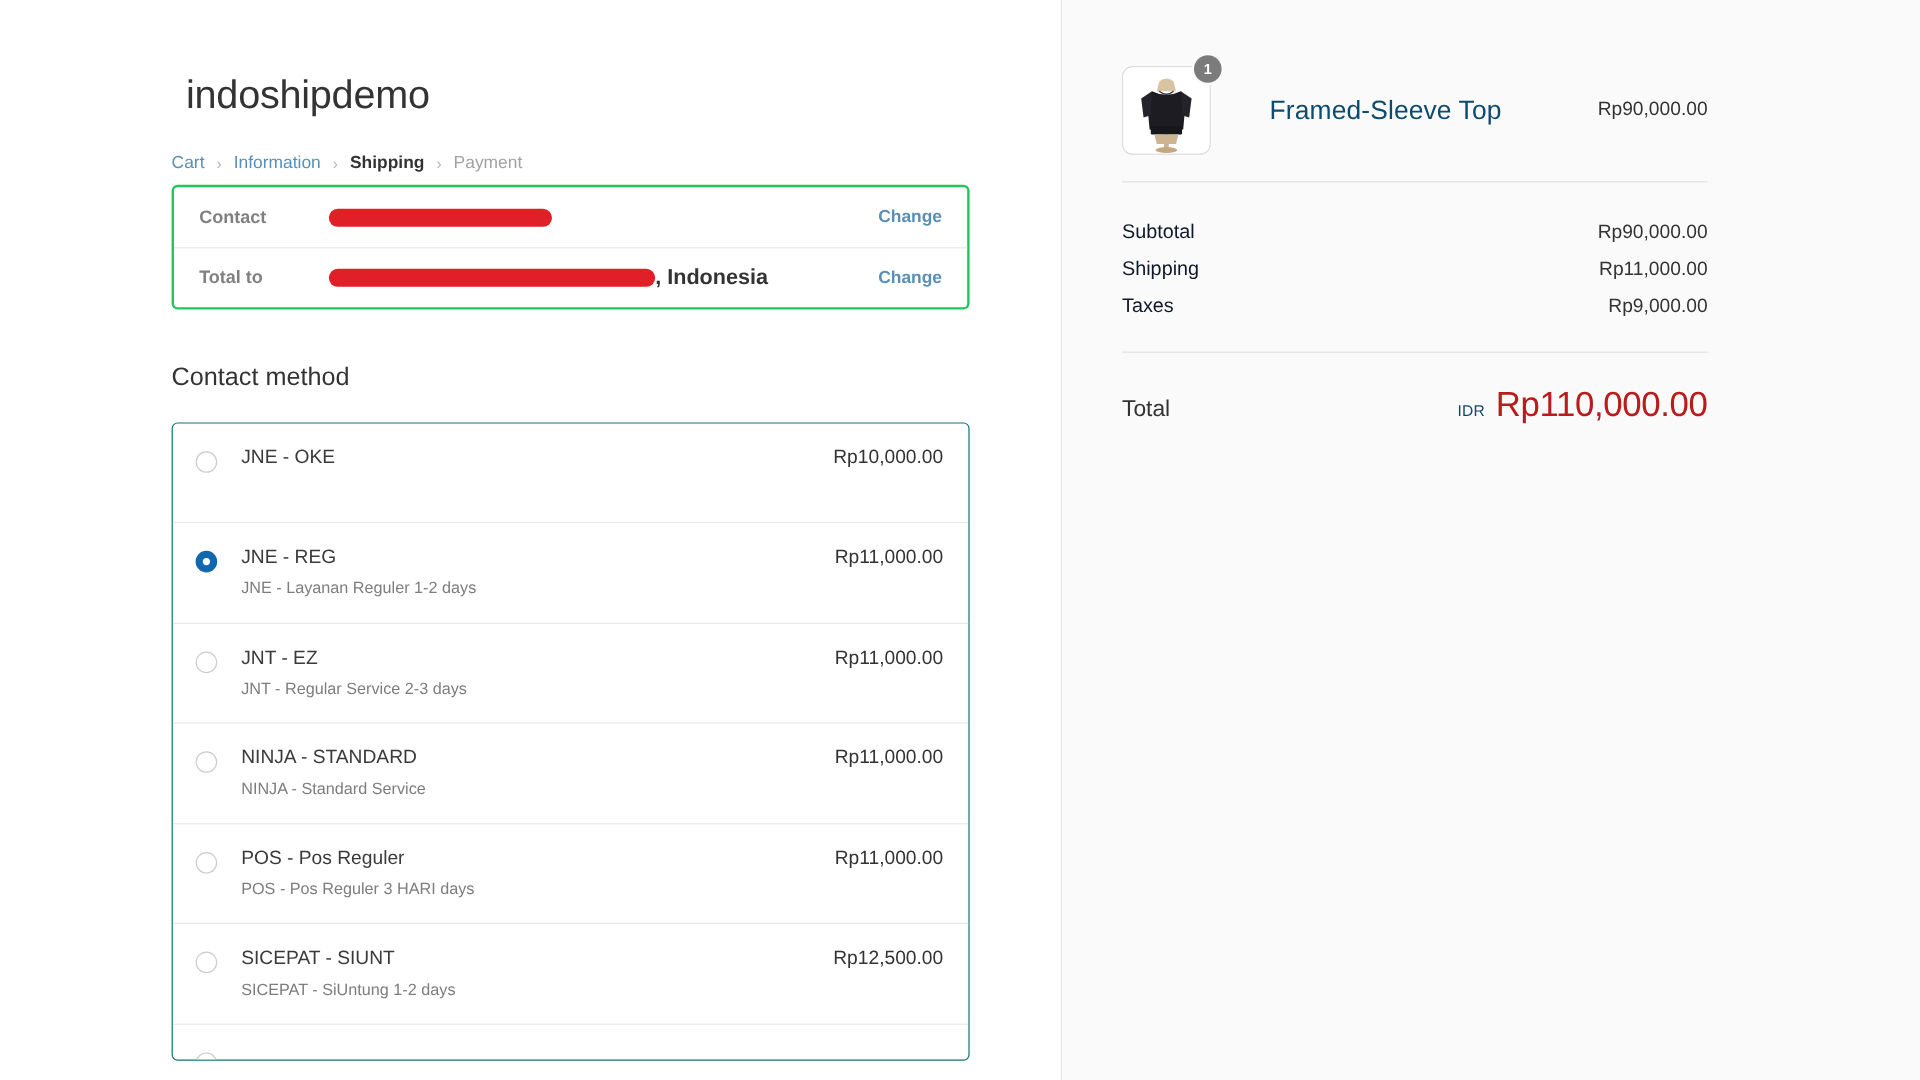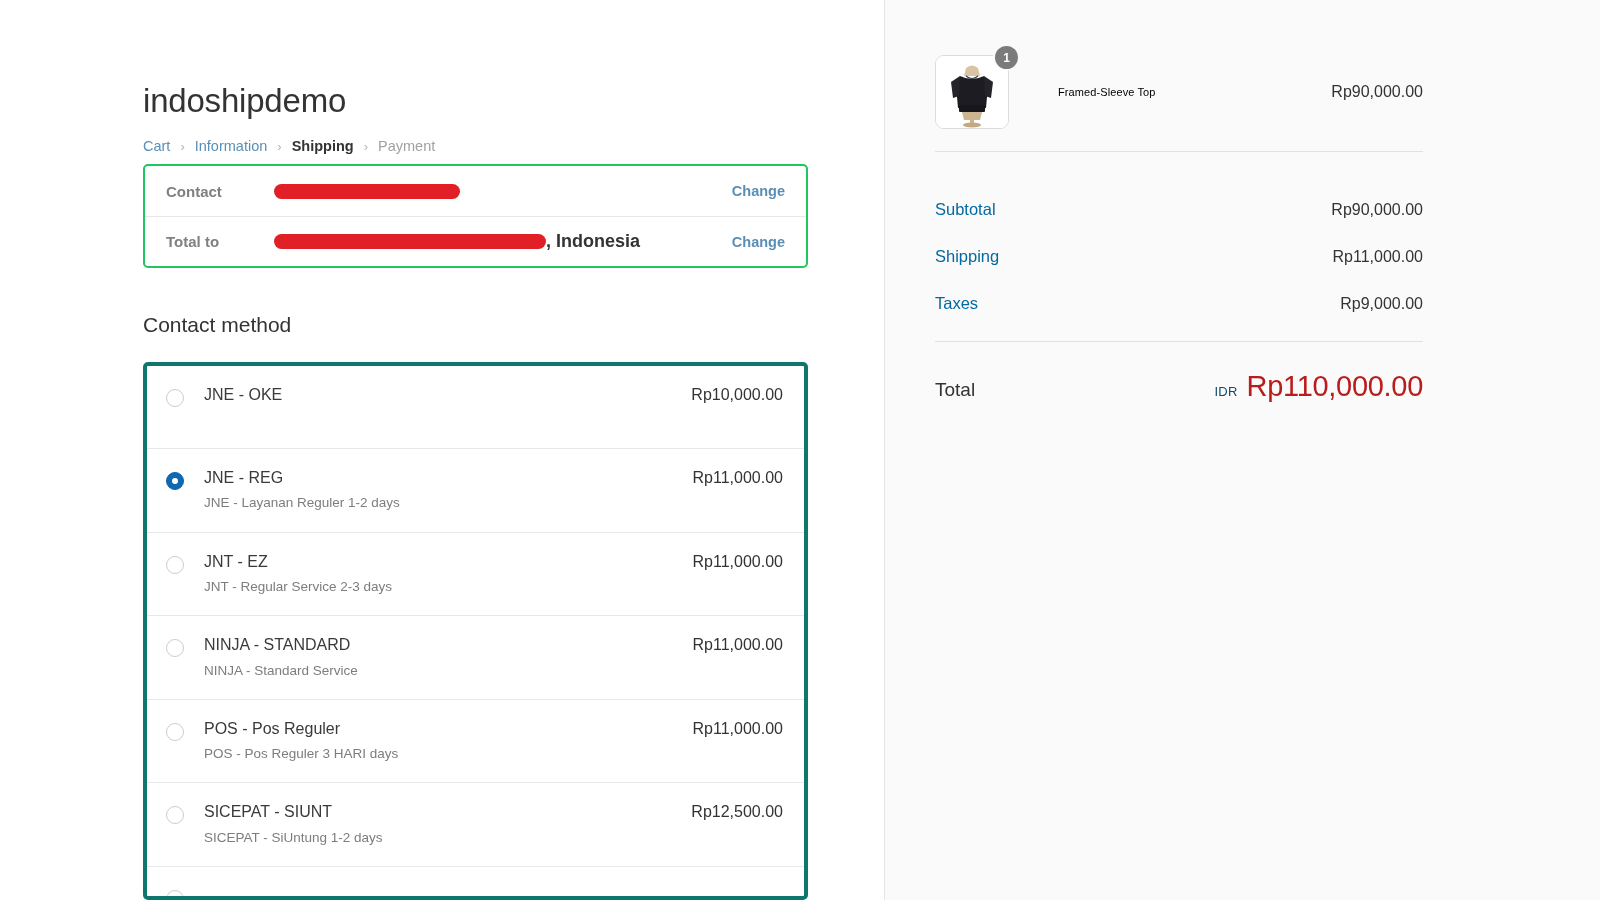--- a/index.html
+++ b/index.html
@@ -64,22 +64,22 @@
     font-weight: bold;
     display: flex;
     align-items: center;
     justify-content: center;
     box-shadow: 0 0 0 2px #fafafa;
     z-index: 3;
   }
   .item-title {
     flex: 1;
     padding-left: 49px;
-    font-size: 11px;
-    color: #000000;
+    font-size: 22px;
+    color: #0c4a6e;
     letter-spacing: .1px;
   }
   .item-price {
     font-size: 16px;
     color: #333333;
     text-align: right;
     white-space: nowrap;
   }
 
   .sum-divider {
@@ -90,22 +90,21 @@
 
   .totals { padding-top: 26px; }
   .total-row {
     display: flex;
     align-items: baseline;
     justify-content: space-between;
     padding: 6px 0;
   }
   .total-row .lbl {
     font-size: 16.5px;
-    color: #0369a1;
-    margin-top: 16px;
+    color: #0f172a;
   }
   .total-row .val {
     font-size: 16px;
     color: #333333;
     white-space: nowrap;
   }
 
   .grand-divider {
     height: 1px;
     background: #e2e2e2;
@@ -139,22 +138,22 @@
   .checkout {
     position: absolute;
     left: 143px; top: 0;
     width: 665px;
   }
 
   .shop-title {
     font-size: 33px;
     font-weight: normal;
     color: #333333;
-    margin: 0;
-    padding-top: 82px;
+    margin: 12px;
+    padding-top: 48px;
     letter-spacing: -.2px;
   }
 
   .breadcrumb {
     display: flex;
     align-items: center;
     padding-top: 18px;
     font-size: 14.5px;
   }
   .crumb { color: #5a8fb5; }
@@ -214,21 +213,21 @@
     font-size: 21px;
     font-weight: normal;
     color: #333333;
     margin: 0;
     padding-top: 45px;
     padding-bottom: 0;
   }
 
   .methods {
     margin-top: 25px;
-    border: 4px solid #0f766e;
+    border: 1px solid #0f766e;
     border-radius: 5px;
     background: #ffffff;
     overflow: hidden;
   }
   .method-row {
     display: flex;
     align-items: flex-start;
     padding: 20px 21px 20px 19px;
     min-height: 82px;
   }

